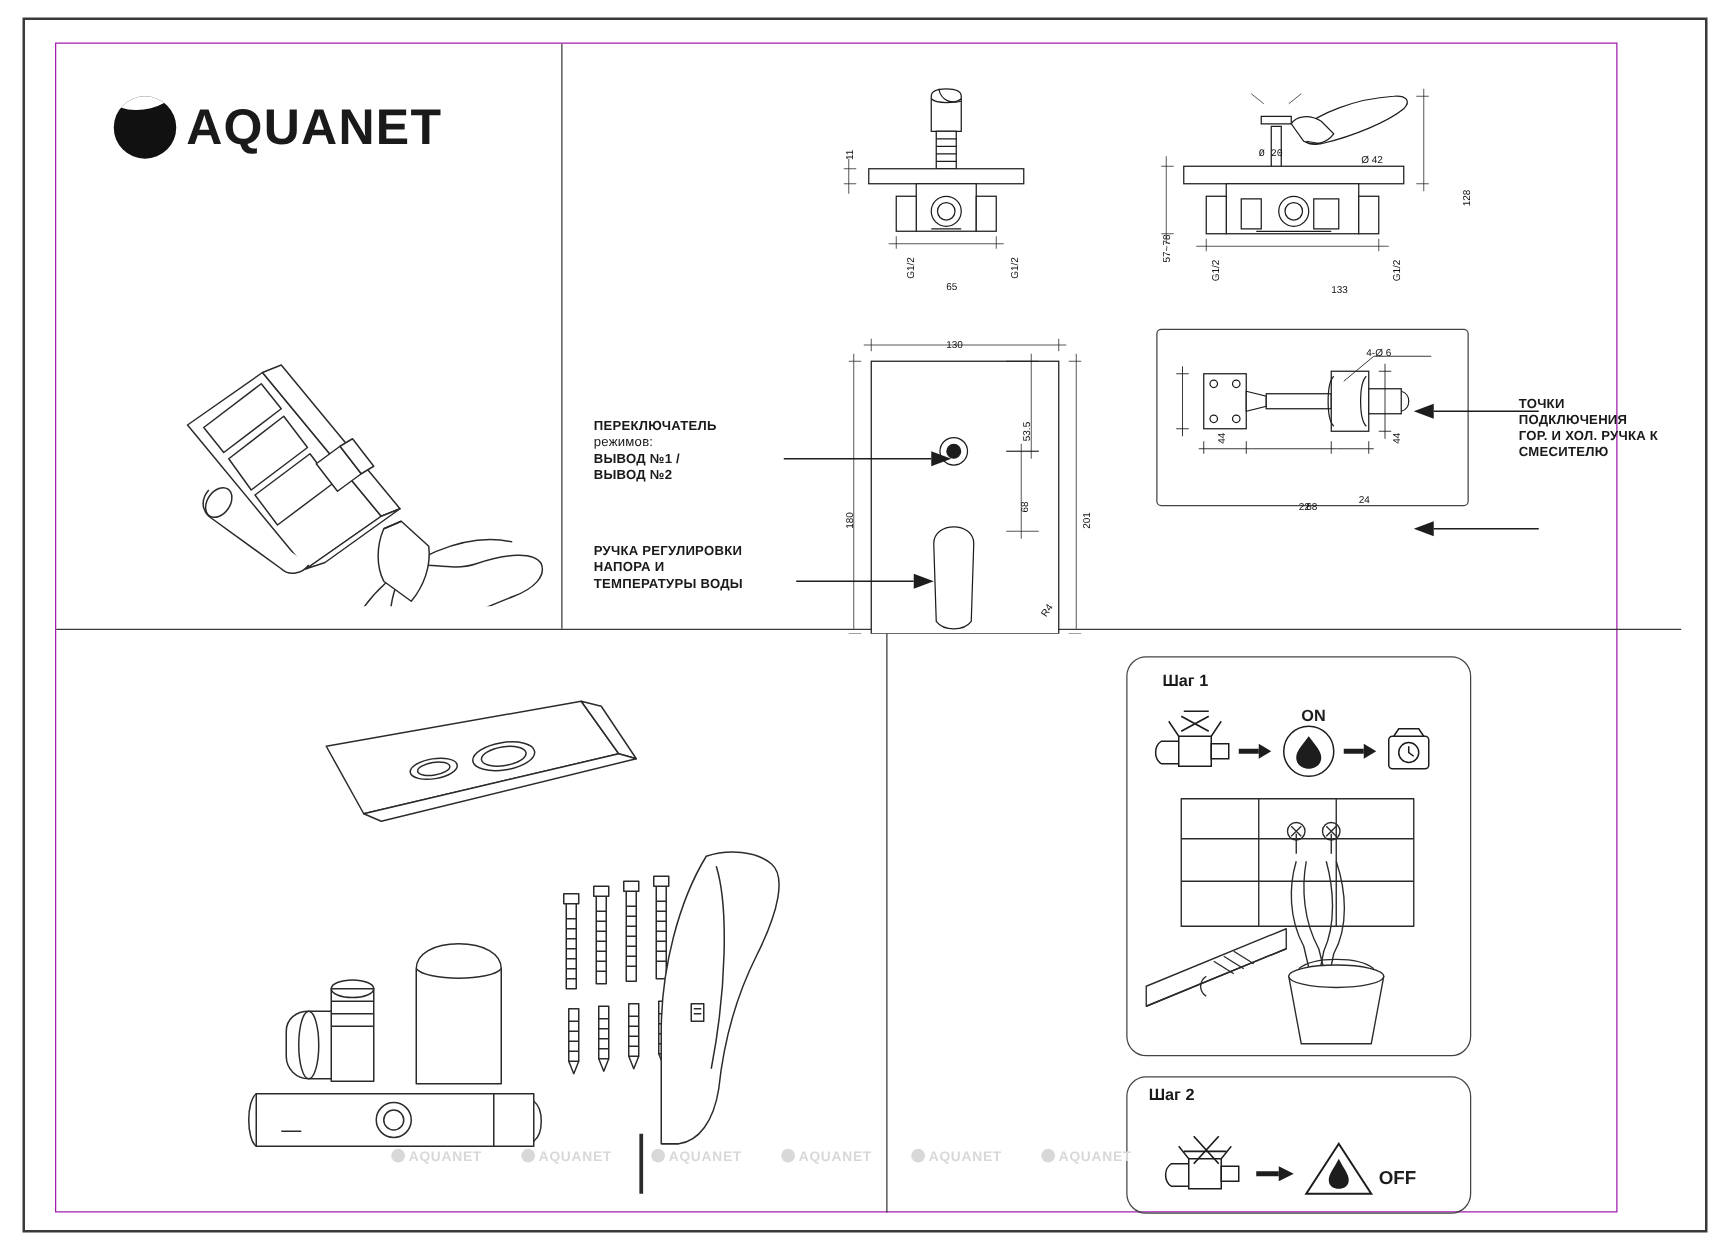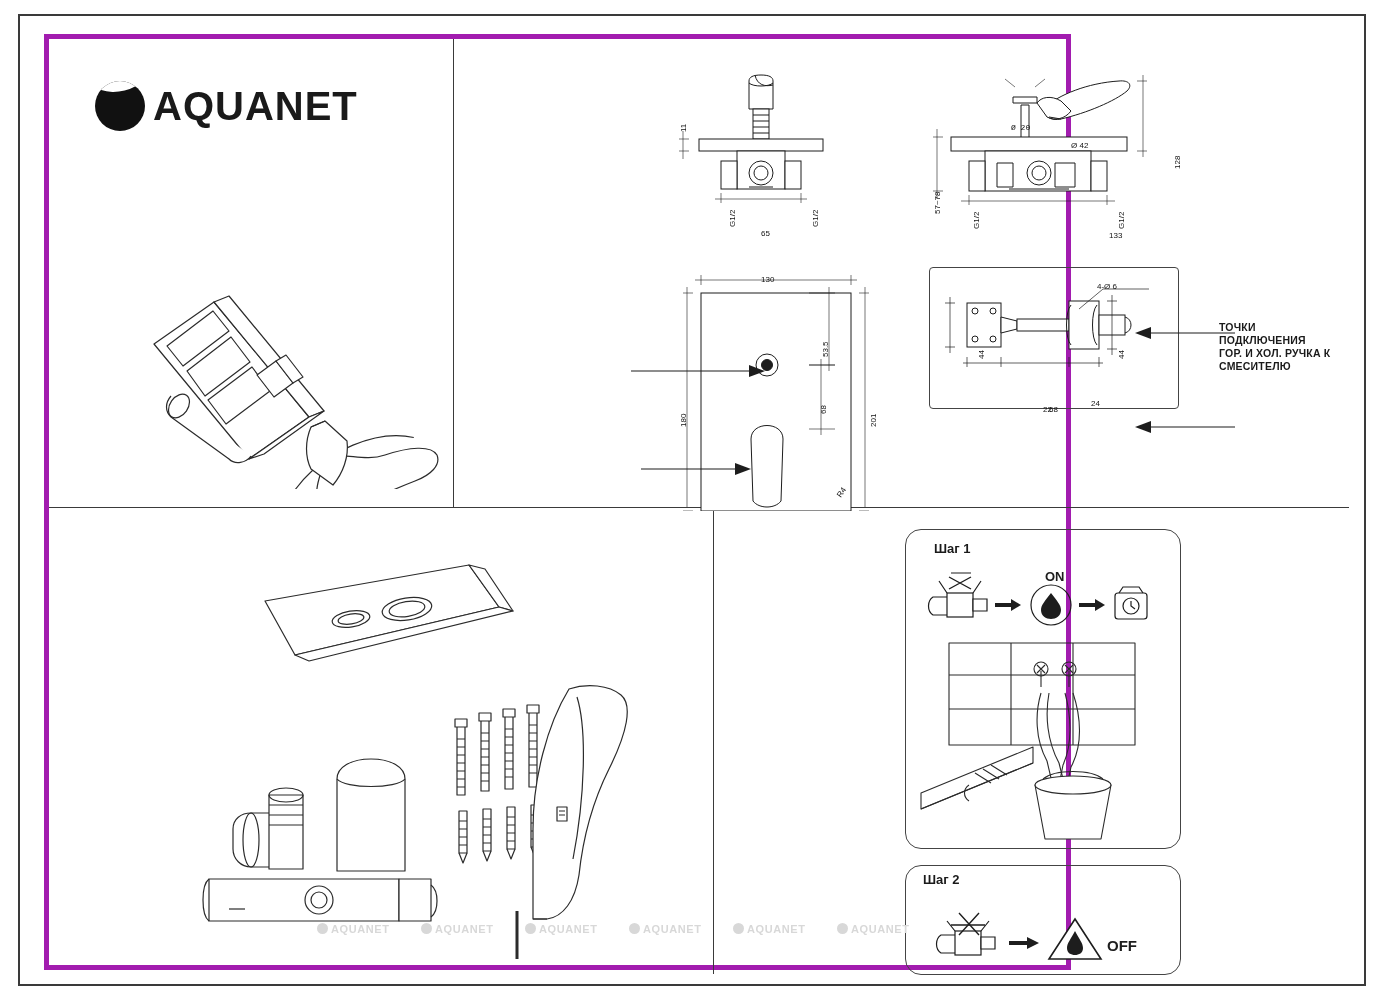--- a/index.html
+++ b/index.html
@@ -16,22 +16,22 @@
   .sheet {
     position: absolute;
     left: 18px; top: 14px;
     width: 1348px; height: 972px;
     border: 2px solid #3a3a3a;
     box-sizing: border-box;
   }
   .sheet-inner {
     position: absolute;
     left: 24px; top: 18px;
-    width: 1027px; height: 936px;
-    border: 5px solid #a21caf;
+    width: 1250px; height: 936px;
+    border: 1px solid #a21caf;
     box-sizing: border-box;
   }
   
   .vline {
     position: absolute;
     background: #3a3a3a;
   }
   
   .logo {
     position: absolute;
@@ -207,24 +207,24 @@
 
         <g stroke-width="0.6">
           <path d="M60 138 L60 128 M198 138 L198 128 M52 134 L206 134"></path>
           <path d="M34 70 L24 70 M34 124 L24 124 M28 62 L28 132"></path>
           <path d="M228 14 L238 14 M228 84 L238 84 M234 8 L234 90"></path>
           <path d="M106 20 L96 12 M126 20 L136 12"></path>
         </g>
       </g>
     </svg>
     <div class="dim" style="left:962px; top:84px;font-family:Liberation Mono, monospace;">Ø 20</div>
-    <div class="dim" style="left:1022px; top:88px;margin-top:14px;">Ø 42</div>
+    <div class="dim" style="left:1044px; top:88px;">Ø 42</div>
     <div class="dim" style="left:1124px; top:130px; transform:rotate(-90deg); transform-origin:0 0;">128</div>
     <div class="dim" style="left:884px; top:175px; transform:rotate(-90deg); transform-origin:0 0;">57~78</div>
-    <div class="dim" style="left:1060px; top:192px;">133</div>
+    <div class="dim" style="left:1020px; top:192px;">133</div>
     <div class="dim" style="left:923px; top:190px; transform:rotate(-90deg); transform-origin:0 0;">G1/2</div>
     <div class="dim" style="left:1068px; top:190px; transform:rotate(-90deg); transform-origin:0 0;">G1/2</div>
 
     <svg class="abs" style="left:610px; top:232px;" width="220" height="240" viewBox="0 0 220 240">
       <g fill="none" stroke="#1d1d1d" stroke-width="1">
         <rect x="42" y="22" width="150" height="218" fill="#fff"></rect>
         <circle cx="108" cy="94" r="11"></circle>
         <circle cx="108" cy="94" r="5.5" fill="#1d1d1d"></circle>
         <path d="M92 168 C92 150 124 150 124 168 L122 230 C116 238 100 238 94 230 Z" fill="#fff"></path>
         <g stroke-width="0.6">
@@ -236,27 +236,38 @@
         </g>
       </g>
     </svg>
     <div class="dim" style="left:712px; top:236px;">130</div>
     <div class="dim" style="left:820px; top:388px; transform:rotate(-90deg); transform-origin:0 0;">201</div>
     <div class="dim" style="left:630px; top:388px; transform:rotate(-90deg); transform-origin:0 0;">180</div>
     <div class="dim" style="left:772px; top:318px; transform:rotate(-90deg); transform-origin:0 0;">53.5</div>
     <div class="dim" style="left:770px; top:375px; transform:rotate(-90deg); transform-origin:0 0;">68</div>
     <div class="dim" style="left:786px; top:455px; transform:rotate(-55deg); transform-origin:0 0;">R4</div>
 
+    <div class="lbl" style="left:430px; top:300px; width:150px;">
+      <div>ПЕРЕКЛЮЧАТЕЛЬ</div>
+      <div style="font-weight:normal;">режимов:</div>
+      <div>ВЫВОД №1 /</div>
+      <div>ВЫВОД №2</div>
+    </div>
     <svg class="abs" style="left:580px; top:320px;" width="140" height="24">
       <g stroke="#1d1d1d" stroke-width="1.2" fill="none">
         <path d="M2 12 L120 12"></path>
       </g>
       <path d="M120 6 L136 12 L120 18 Z" fill="#1d1d1d"></path>
     </svg>
 
+    <div class="lbl" style="left:430px; top:400px; width:160px;">
+      <div>РУЧКА РЕГУЛИРОВКИ</div>
+      <div>НАПОРА И</div>
+      <div>ТЕМПЕРАТУРЫ ВОДЫ</div>
+    </div>
     <svg class="abs" style="left:590px; top:418px;" width="120" height="24">
       <g stroke="#1d1d1d" stroke-width="1.2" fill="none">
         <path d="M2 12 L96 12"></path>
       </g>
       <path d="M96 6 L112 12 L96 18 Z" fill="#1d1d1d"></path>
     </svg>
 
     <div class="step-box" style="left:880px; top:228px; width:250px; height:142px; border-radius:4px; border-width:1px;"></div>
     <svg class="abs" style="left:890px; top:236px;" width="234" height="130" viewBox="0 0 234 130">
       <g fill="none" stroke="#1d1d1d" stroke-width="1">

